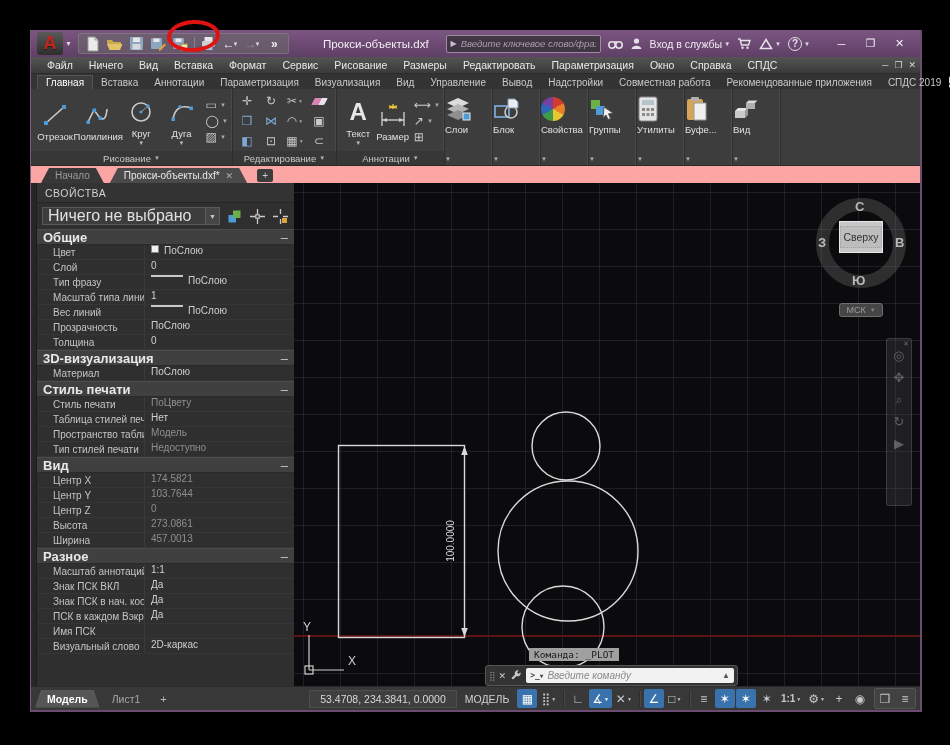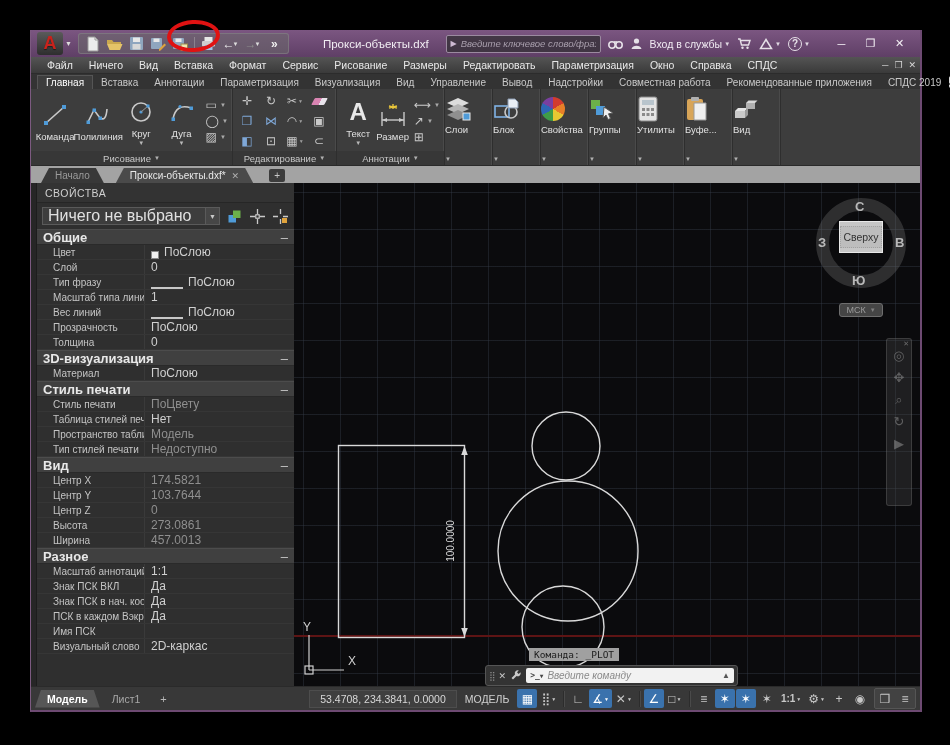--- a/index.html
+++ b/index.html
@@ -79,21 +79,21 @@
   .collapsed-panel { width:48px; display:flex; flex-direction:column; align-items:flex-start;
     border-right:1px solid #2e2e2e; box-shadow:inset -1px 0 0 #4a4a4a; padding-top:5px; }
   .collapsed-panel .ic { height:30px; display:flex; align-items:center; justify-content:center; }
   .collapsed-panel .lbl { font-size:9.5px; color:#e0e0e0; white-space:nowrap; }
   .collapsed-panel .bottom-dd { margin-top:auto; margin-bottom:3px; font-size:6px; color:#b0b0b0; }
   .colorwheel { width:24px; height:24px; border-radius:50%;
     background:conic-gradient(#d23b2e 0 60deg,#e77f28 0 120deg,#e8c832 0 180deg,#3f9b48 0 240deg,#2f66b5 0 300deg,#7a3fa0 0 360deg); }
   .bigA { font-size:24px; font-weight:bold; color:#e8e8e8; line-height:26px; }
 
   
-  .file-tabs { height:17px; flex:0 0 17px; background:#a3a3a3; display:flex; align-items:flex-end; padding-left:10px; gap:12px;text-align:right; }
+  .file-tabs { height:17px; flex:0 0 17px; background:#fca5a5; display:flex; align-items:flex-end; padding-left:10px; gap:6px;text-align:right; }
   .ftab { height:15px; padding:0 14px; display:flex; align-items:center; gap:6px; font-size:10px;
     clip-path:polygon(8px 0, calc(100% - 8px) 0, 100% 100%, 0 100%); }
   .ftab.inactive { background:#383838; color:#9a9a9a; }
   .ftab.active { background:#4a4a4a; color:#e8e8e8; }
   .ftab .x { font-size:9px; color:#b0b0b0; }
   .ftab-add { width:16px; height:13px; background:#3c3c3c; color:#c9c9c9; font-size:10px;
     display:flex; align-items:center; justify-content:center; border-radius:2px; margin-left:4px; margin-bottom:1px; }
 
   
   .main { flex:1; display:flex; min-height:0; }
@@ -106,21 +106,21 @@
   .combo .val { flex:1; color:#e0e0e0; font-size:16px; padding-left:5px; white-space:nowrap; overflow:hidden; }
   .combo .dd { width:14px; height:100%; border-left:1px solid #5a5a5a; display:flex; align-items:center; justify-content:center; color:#c9c9c9; font-size:7px; background:#464646; }
   .combo-icon { width:18px; height:16px; display:flex; align-items:center; justify-content:center; }
   .sections { flex:1; overflow:hidden; }
   .sec-header { height:16px; background:#404040; border-top:1px solid #4c4c4c; border-bottom:1px solid #2a2a2a;
     display:flex; align-items:flex-start; padding:0 6px; color:#e8e8e8; font-size:13px; font-weight:bold; }
   .sec-header .minus { margin-left:auto; color:#c9c9c9; font-weight:normal; }
   .prow { height:15px; display:grid; grid-template-columns:108px 1fr; border-bottom:1px solid #363636; }
   .prow .plabel { color:#c4c4c4; font-size:10px; padding-left:16px; white-space:nowrap; overflow:hidden;
     display:flex; align-items:center; border-right:1px solid #3a3a3a; }
-  .prow .pvalue { color:#d0d0d0; font-size:12px; padding-left:6px; display:flex; align-items:flex-end; gap:5px; white-space:nowrap; overflow:hidden; }
+  .prow .pvalue { color:#d0d0d0; font-size:10px; padding-left:6px; display:flex; align-items:flex-start; gap:5px; white-space:nowrap; overflow:hidden; }
   .prow .pvalue.ro { color:#8f8f8f; }
   .swatch { width:8px; height:8px; background:#f0f0f0; border:1px solid #888; display:inline-block; }
   .linesample { width:32px; height:0; border-top:2px solid #c8c8c8; display:inline-block; }
 
   
   .canvas { position:relative; flex:1; background:#0b0b0d; overflow:hidden;
     background-image:linear-gradient(to right, rgba(56,64,78,.38) 1px, transparent 1px),
       linear-gradient(to bottom, rgba(56,64,78,.38) 1px, transparent 1px);
     background-size:37px 37px; background-position:9px 9px; }
   .axis-red { position:absolute; left:0; right:0; top:452px; height:2px; background:#5e1414; }
@@ -334,21 +334,21 @@
         <div class="rpanel" style="width:202px" data-name="panel-draw">
   <div class="rpanel-body">
             <div class="bigbtn" data-name="line-tool">
     <span class="ic" data-name="line-tool-icon">
                 <svg width="26" height="26" viewBox="0 0 26 26">
                   <line x1="4" y1="21" x2="22" y2="5" stroke="#c9c9c9" stroke-width="1.6"></line>
                   <rect x="2" y="19" width="4" height="4" fill="#4f9bd8"></rect>
                   <rect x="20" y="3" width="4" height="4" fill="#4f9bd8"></rect>
                 </svg>
               </span>
-    <span class="lbl">Команда</span>
+    <span class="lbl">Отрезок</span>
             </div>
             <div class="bigbtn" data-name="polyline-tool">
     <span class="ic" data-name="polyline-tool-icon">
                 <svg width="26" height="26" viewBox="0 0 26 26">
                   <path d="M3 20 L9 8 L15 16 Q21 20 22 7" fill="none" stroke="#c9c9c9" stroke-width="1.6"></path>
                   <rect x="1.5" y="18.5" width="3.5" height="3.5" fill="#4f9bd8"></rect>
                   <rect x="7.5" y="6.5" width="3.5" height="3.5" fill="#4f9bd8"></rect>
                   <rect x="13.5" y="14.5" width="3.5" height="3.5" fill="#4f9bd8"></rect>
                 </svg>
               </span>

